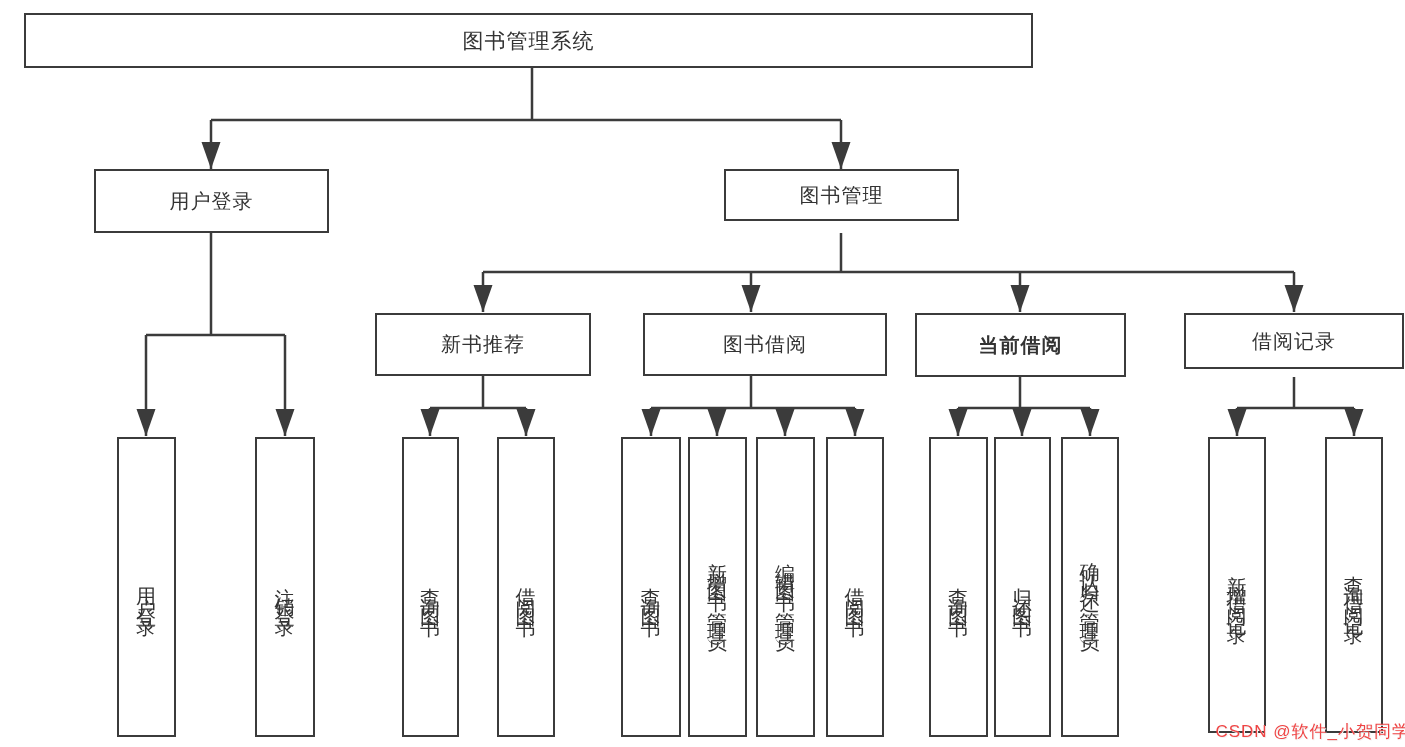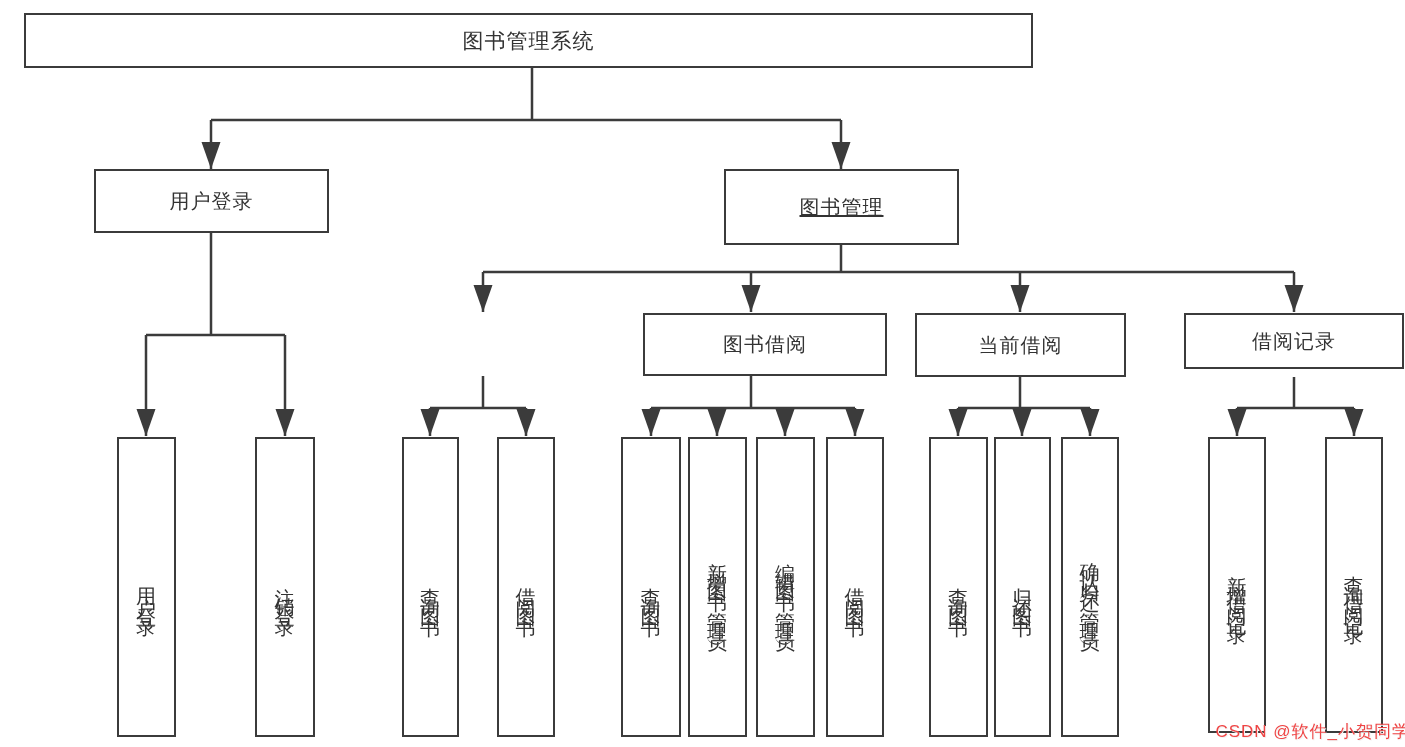--- a/index.html
+++ b/index.html
@@ -111,24 +111,25 @@
 
       <path d="M1282,377 V408 M1225,408 H1342"></path>
       <line x1="1225" y1="408" x2="1225" y2="436" marker-end="url(#arr)"></line>
       <line x1="1342" y1="408" x2="1342" y2="436" marker-end="url(#arr)"></line>
     </g>
   </svg>
 
   <div class="node root" style="left:12px; top:13px; width:1009px; height:55px;">图书管理系统</div>
 
   <div class="node" style="left:82px; top:169px; width:235px; height:64px;">用户登录</div>
-  <div class="node" style="left:712px; top:169px; width:235px; height:76px;text-decoration:underline;">图书管理</div>
+  <div class="node" style="left:712px; top:169px; width:235px; height:52px;">图书管理</div>
 
+  <div class="node" style="left:363px; top:313px; width:216px; height:63px;">新书推荐</div>
   <div class="node" style="left:631px; top:313px; width:244px; height:63px;">图书借阅</div>
-  <div class="node" style="left:903px; top:313px; width:211px; height:64px;">当前借阅</div>
+  <div class="node" style="left:903px; top:313px; width:211px; height:64px;font-weight:bold;">当前借阅</div>
   <div class="node" style="left:1172px; top:313px; width:220px; height:56px;">借阅记录</div>
 
   <div class="leaf" style="left:105px; top:437px; width:59px; height:300px;">
     <span>用户登录</span>
   </div>
   <div class="leaf" style="left:243px; top:437px; width:60px; height:300px;">
     <span>注销登录</span>
   </div>
   <div class="leaf" style="left:390px; top:437px; width:57px; height:300px;">
     <span>查询图书</span>

